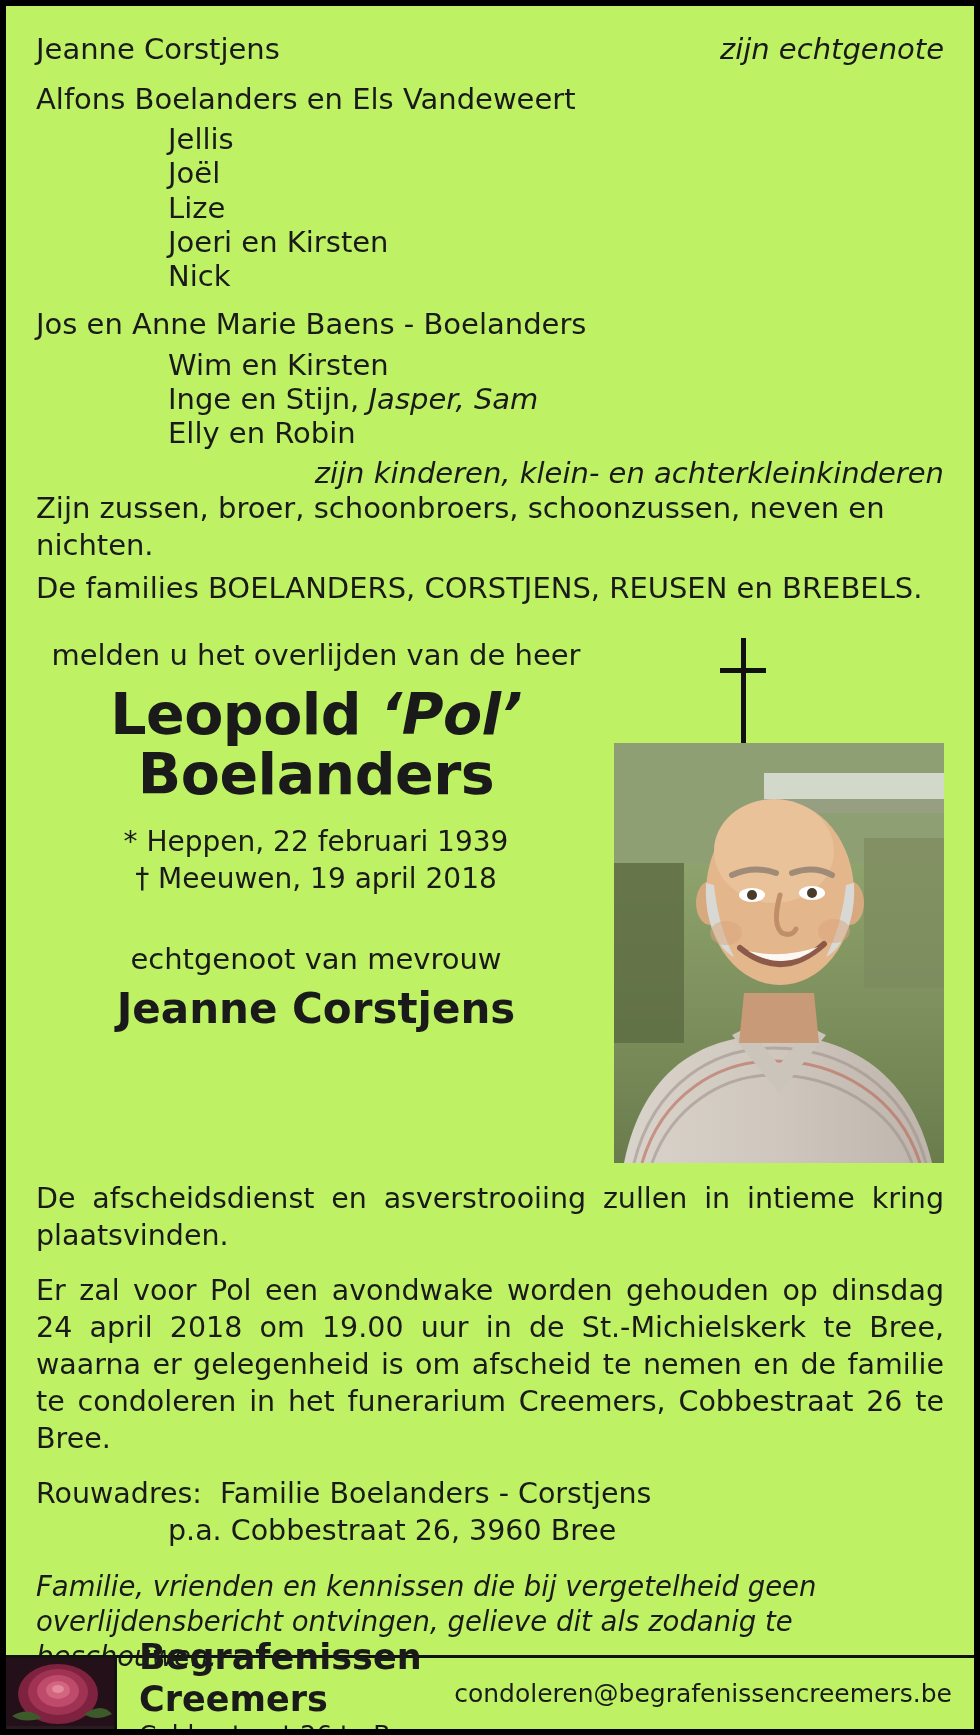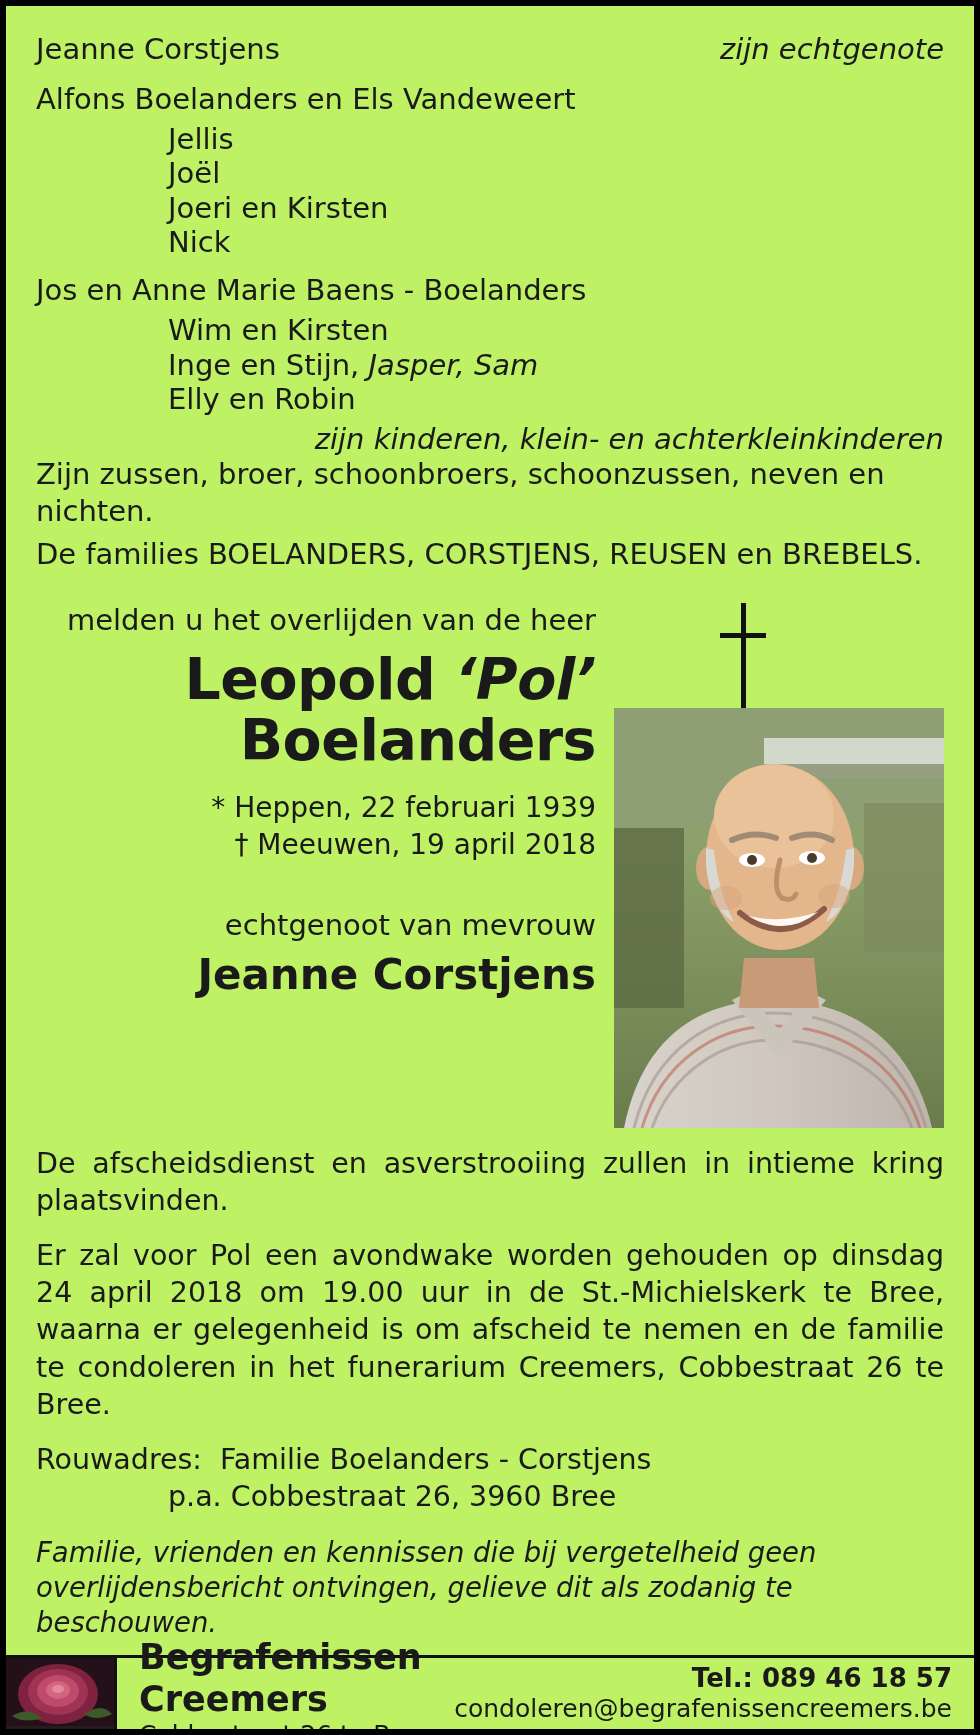--- a/index.html
+++ b/index.html
@@ -67,21 +67,21 @@
   }
 
   
   .mid {
     position: relative;
     margin-top: 30px;
     min-height: 520px;
   }
   .mid-left {
     width: 560px;
-    text-align: right;
+    text-align: center;
   }
   .melden {
     font-size: 29px;
     margin-bottom: 12px;
   }
   .name {
     font-size: 57px;
     font-weight: bold;
     line-height: 1.06;
     letter-spacing: -0.5px;
@@ -228,20 +228,21 @@
 
       <div class="row-spouse">
         <span>Jeanne Corstjens</span>
         <span class="right">zijn echtgenote</span>
       </div>
 
       <div class="fam-line">Alfons Boelanders en Els Vandeweert</div>
       <div class="gap-xs"></div>
       <div class="fam-indent">Jellis</div>
       <div class="fam-indent">Joël</div>
+      <div class="fam-indent">Lize</div>
       <div class="fam-indent">Joeri en Kirsten</div>
       <div class="fam-indent">Nick</div>
 
       <div class="gap-sm"></div>
 
       <div class="fam-line">Jos en Anne Marie Baens - Boelanders</div>
       <div class="gap-xs"></div>
       <div class="fam-indent">
         <span>Wim en Kirsten</span><span class="ital"></span>
       </div>
@@ -363,18 +364,17 @@
         <path d="M6 58 q 16 -10 30 2 q -18 6 -30 -2 Z" fill="#3c5a2a"></path>
         <path d="M78 56 q 18 -12 28 0 q -16 8 -28 0 Z" fill="#3c5a2a"></path>
       </svg>
     </div>
     <div class="footer-text">
       <div class="fcol-left">
         <div class="l1">Begrafenissen Creemers</div>
         <div class="l2">Cobbestraat 26 te Bree</div>
       </div>
       <div class="fcol-right">
-        <div class="l1">Tel.: 089 46 18 57</div>
         <div class="l2">condoleren@begrafenissencreemers.be</div>
       </div>
     </div>
   </div>
 </div>
 
 </body></html>

